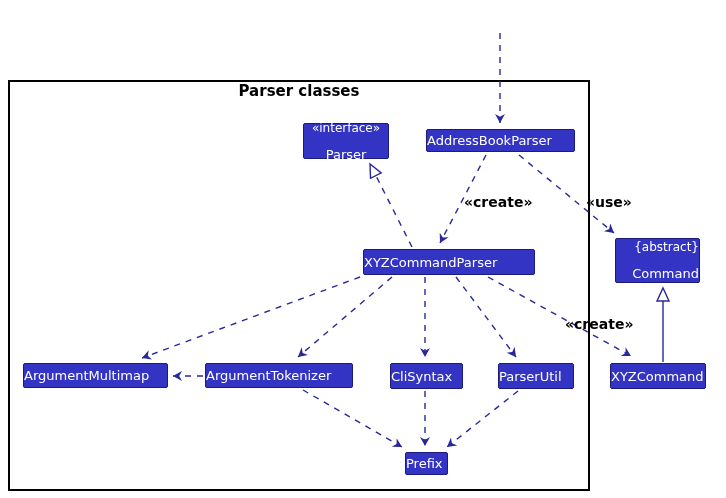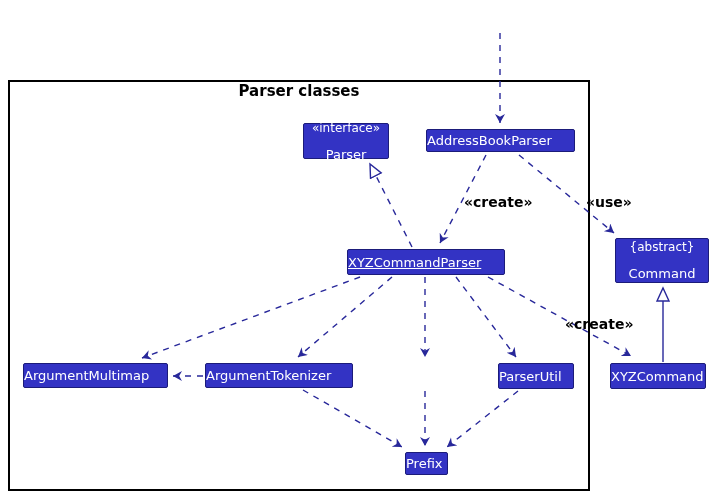--- a/index.html
+++ b/index.html
@@ -108,37 +108,40 @@
 
   <div class="node two-line" style="left:303px; top:123px; width:86px; height:36px;">
     <span class="stereotype">«interface»</span>
     <span>Parser</span>
   </div>
 
   <div class="node" style="left:426px; top:129px; width:149px; height:23px;">
     <span>AddressBookParser</span>
   </div>
 
-  <div class="node" style="left:347px; top:249px; width:158px; height:26px;text-decoration:underline;">
+  <div class="node" style="left:363px; top:249px; width:172px; height:26px;">
     <span>XYZCommandParser</span>
   </div>
 
-  <div class="node two-line" style="left:615px; top:238px; width:94px; height:45px;">
+  <div class="node two-line" style="left:615px; top:238px; width:85px; height:45px;align-items:flex-end;">
     <span class="stereotype">{abstract}</span>
     <span>Command</span>
   </div>
 
   <div class="node" style="left:23px; top:363px; width:145px; height:25px;">
     <span>ArgumentMultimap</span>
   </div>
 
   <div class="node" style="left:205px; top:363px; width:148px; height:25px;">
     <span>ArgumentTokenizer</span>
   </div>
 
+  <div class="node" style="left:390px; top:363px; width:73px; height:26px;">
+    <span>CliSyntax</span>
+  </div>
 
   <div class="node" style="left:498px; top:363px; width:76px; height:26px;">
     <span>ParserUtil</span>
   </div>
 
   <div class="node" style="left:610px; top:363px; width:96px; height:26px;">
     <span>XYZCommand</span>
   </div>
 
   <div class="node" style="left:405px; top:452px; width:43px; height:23px;">

